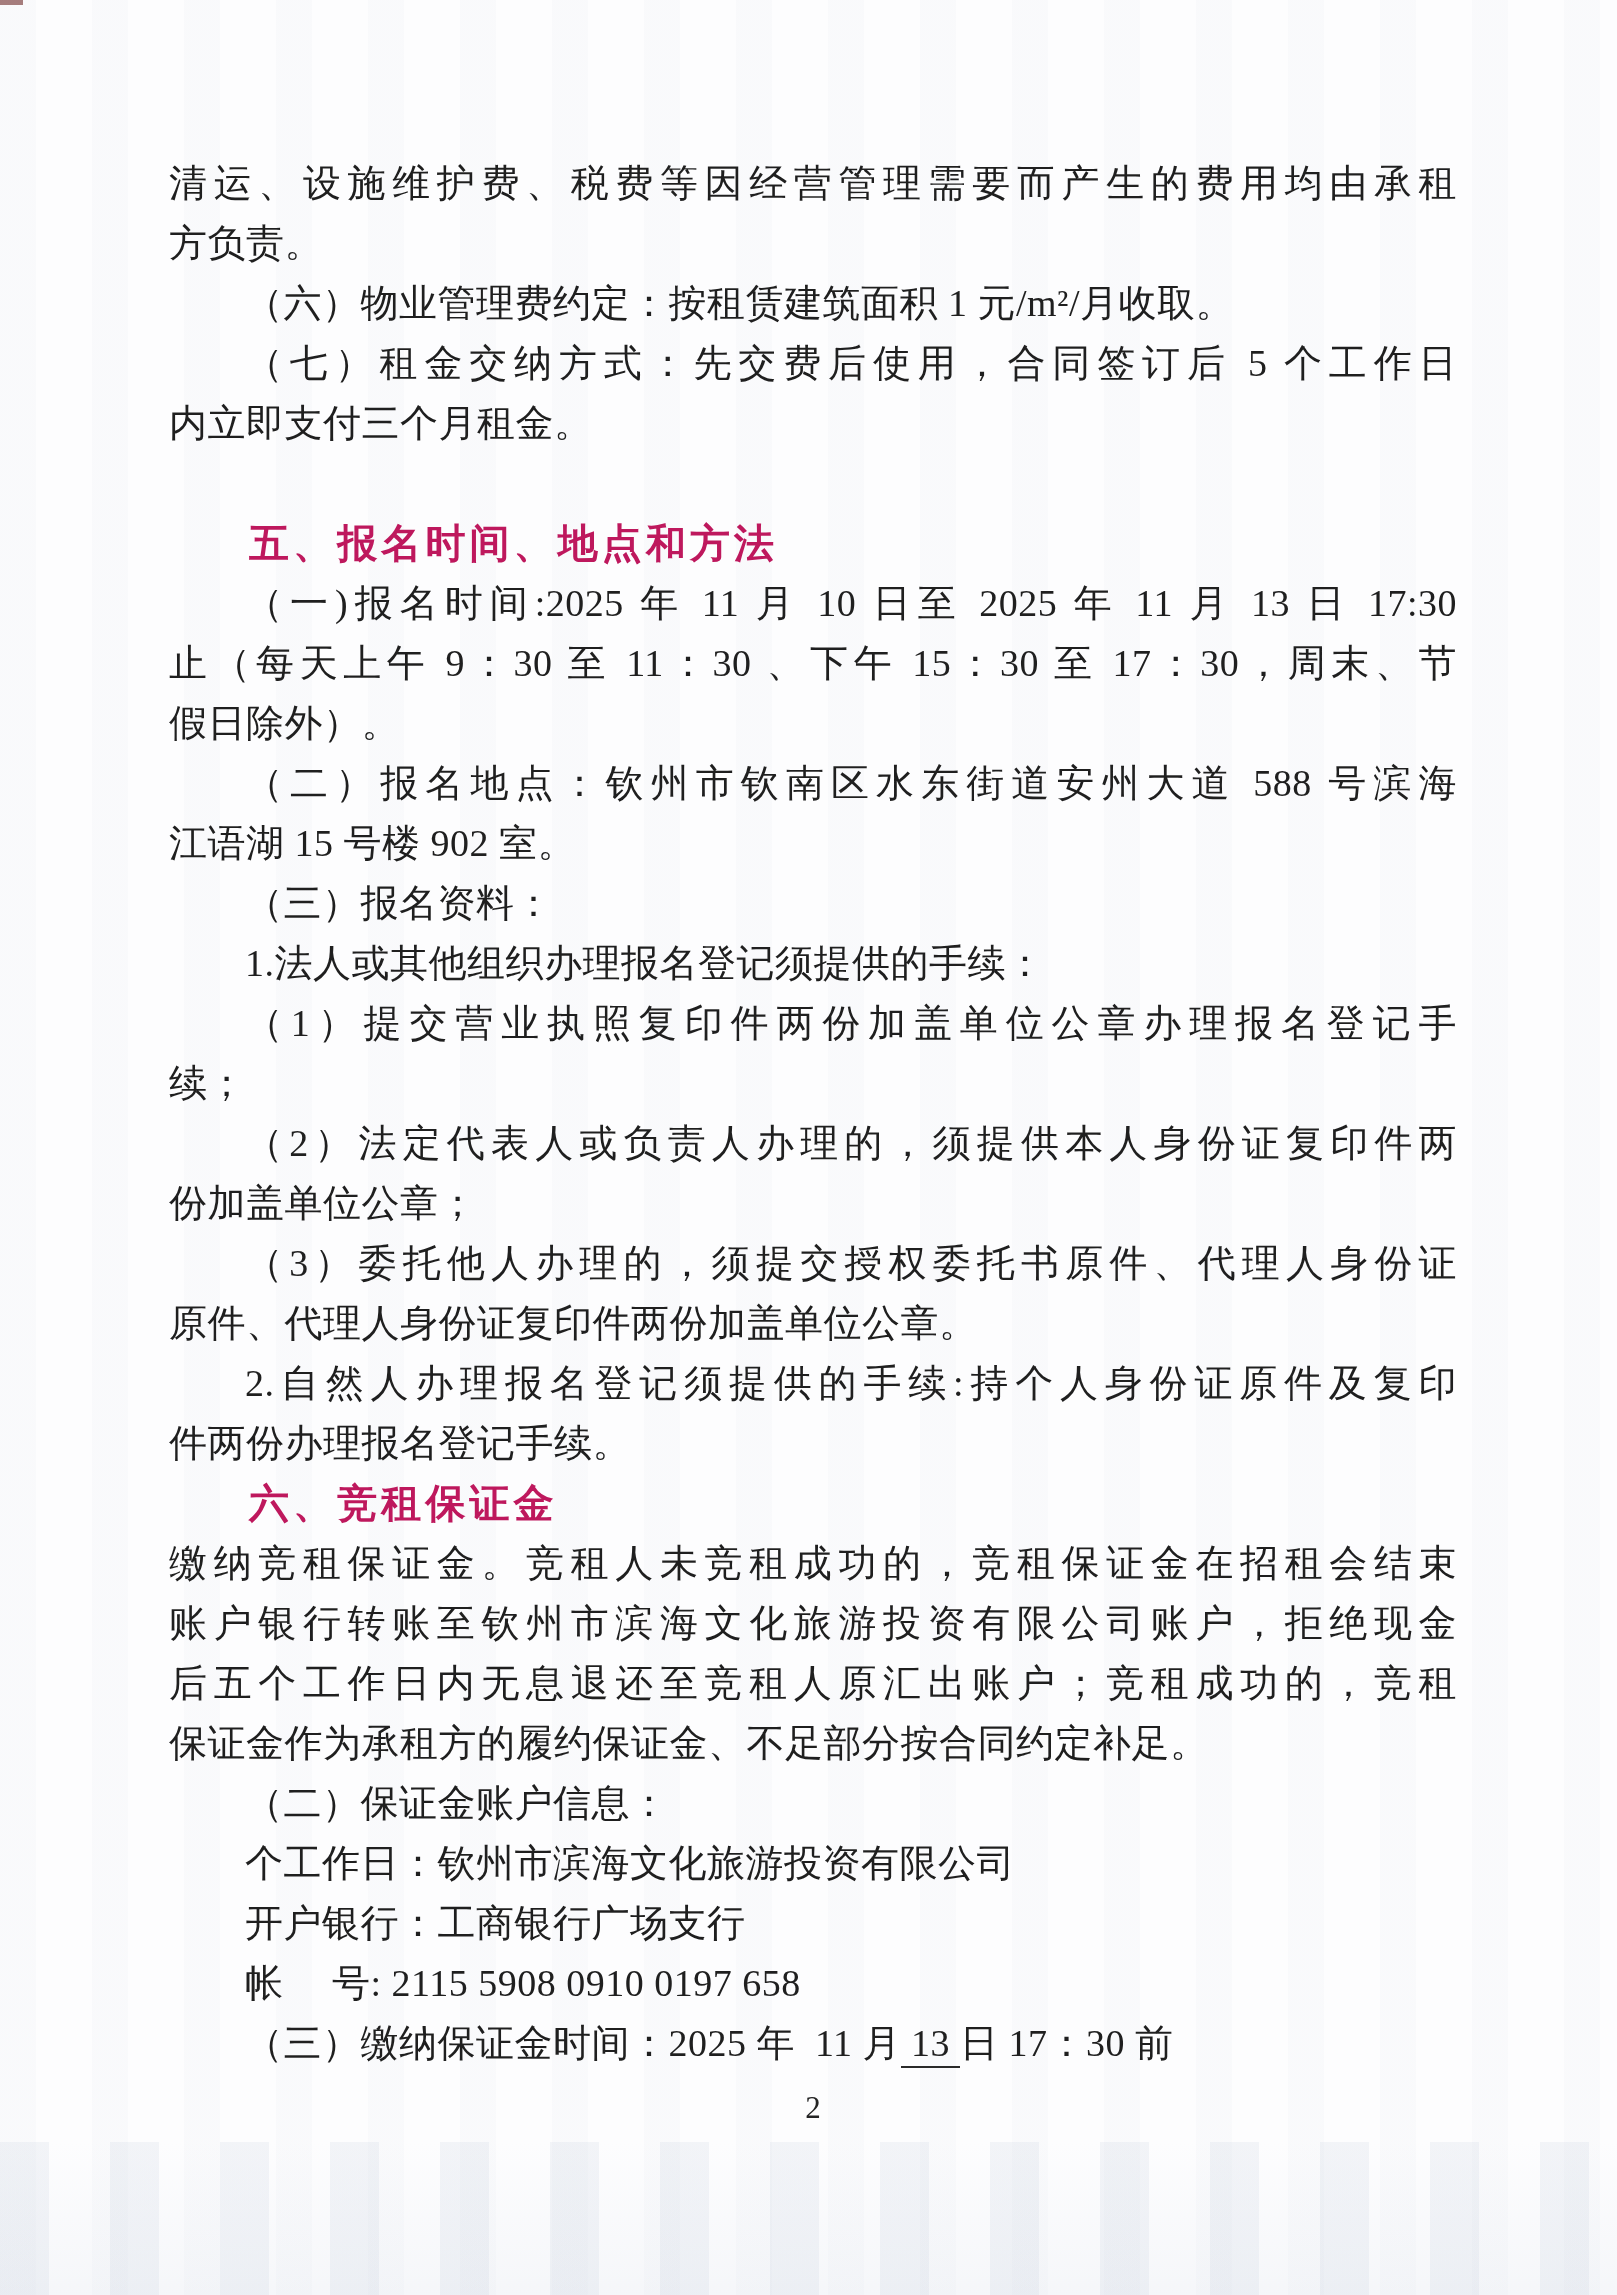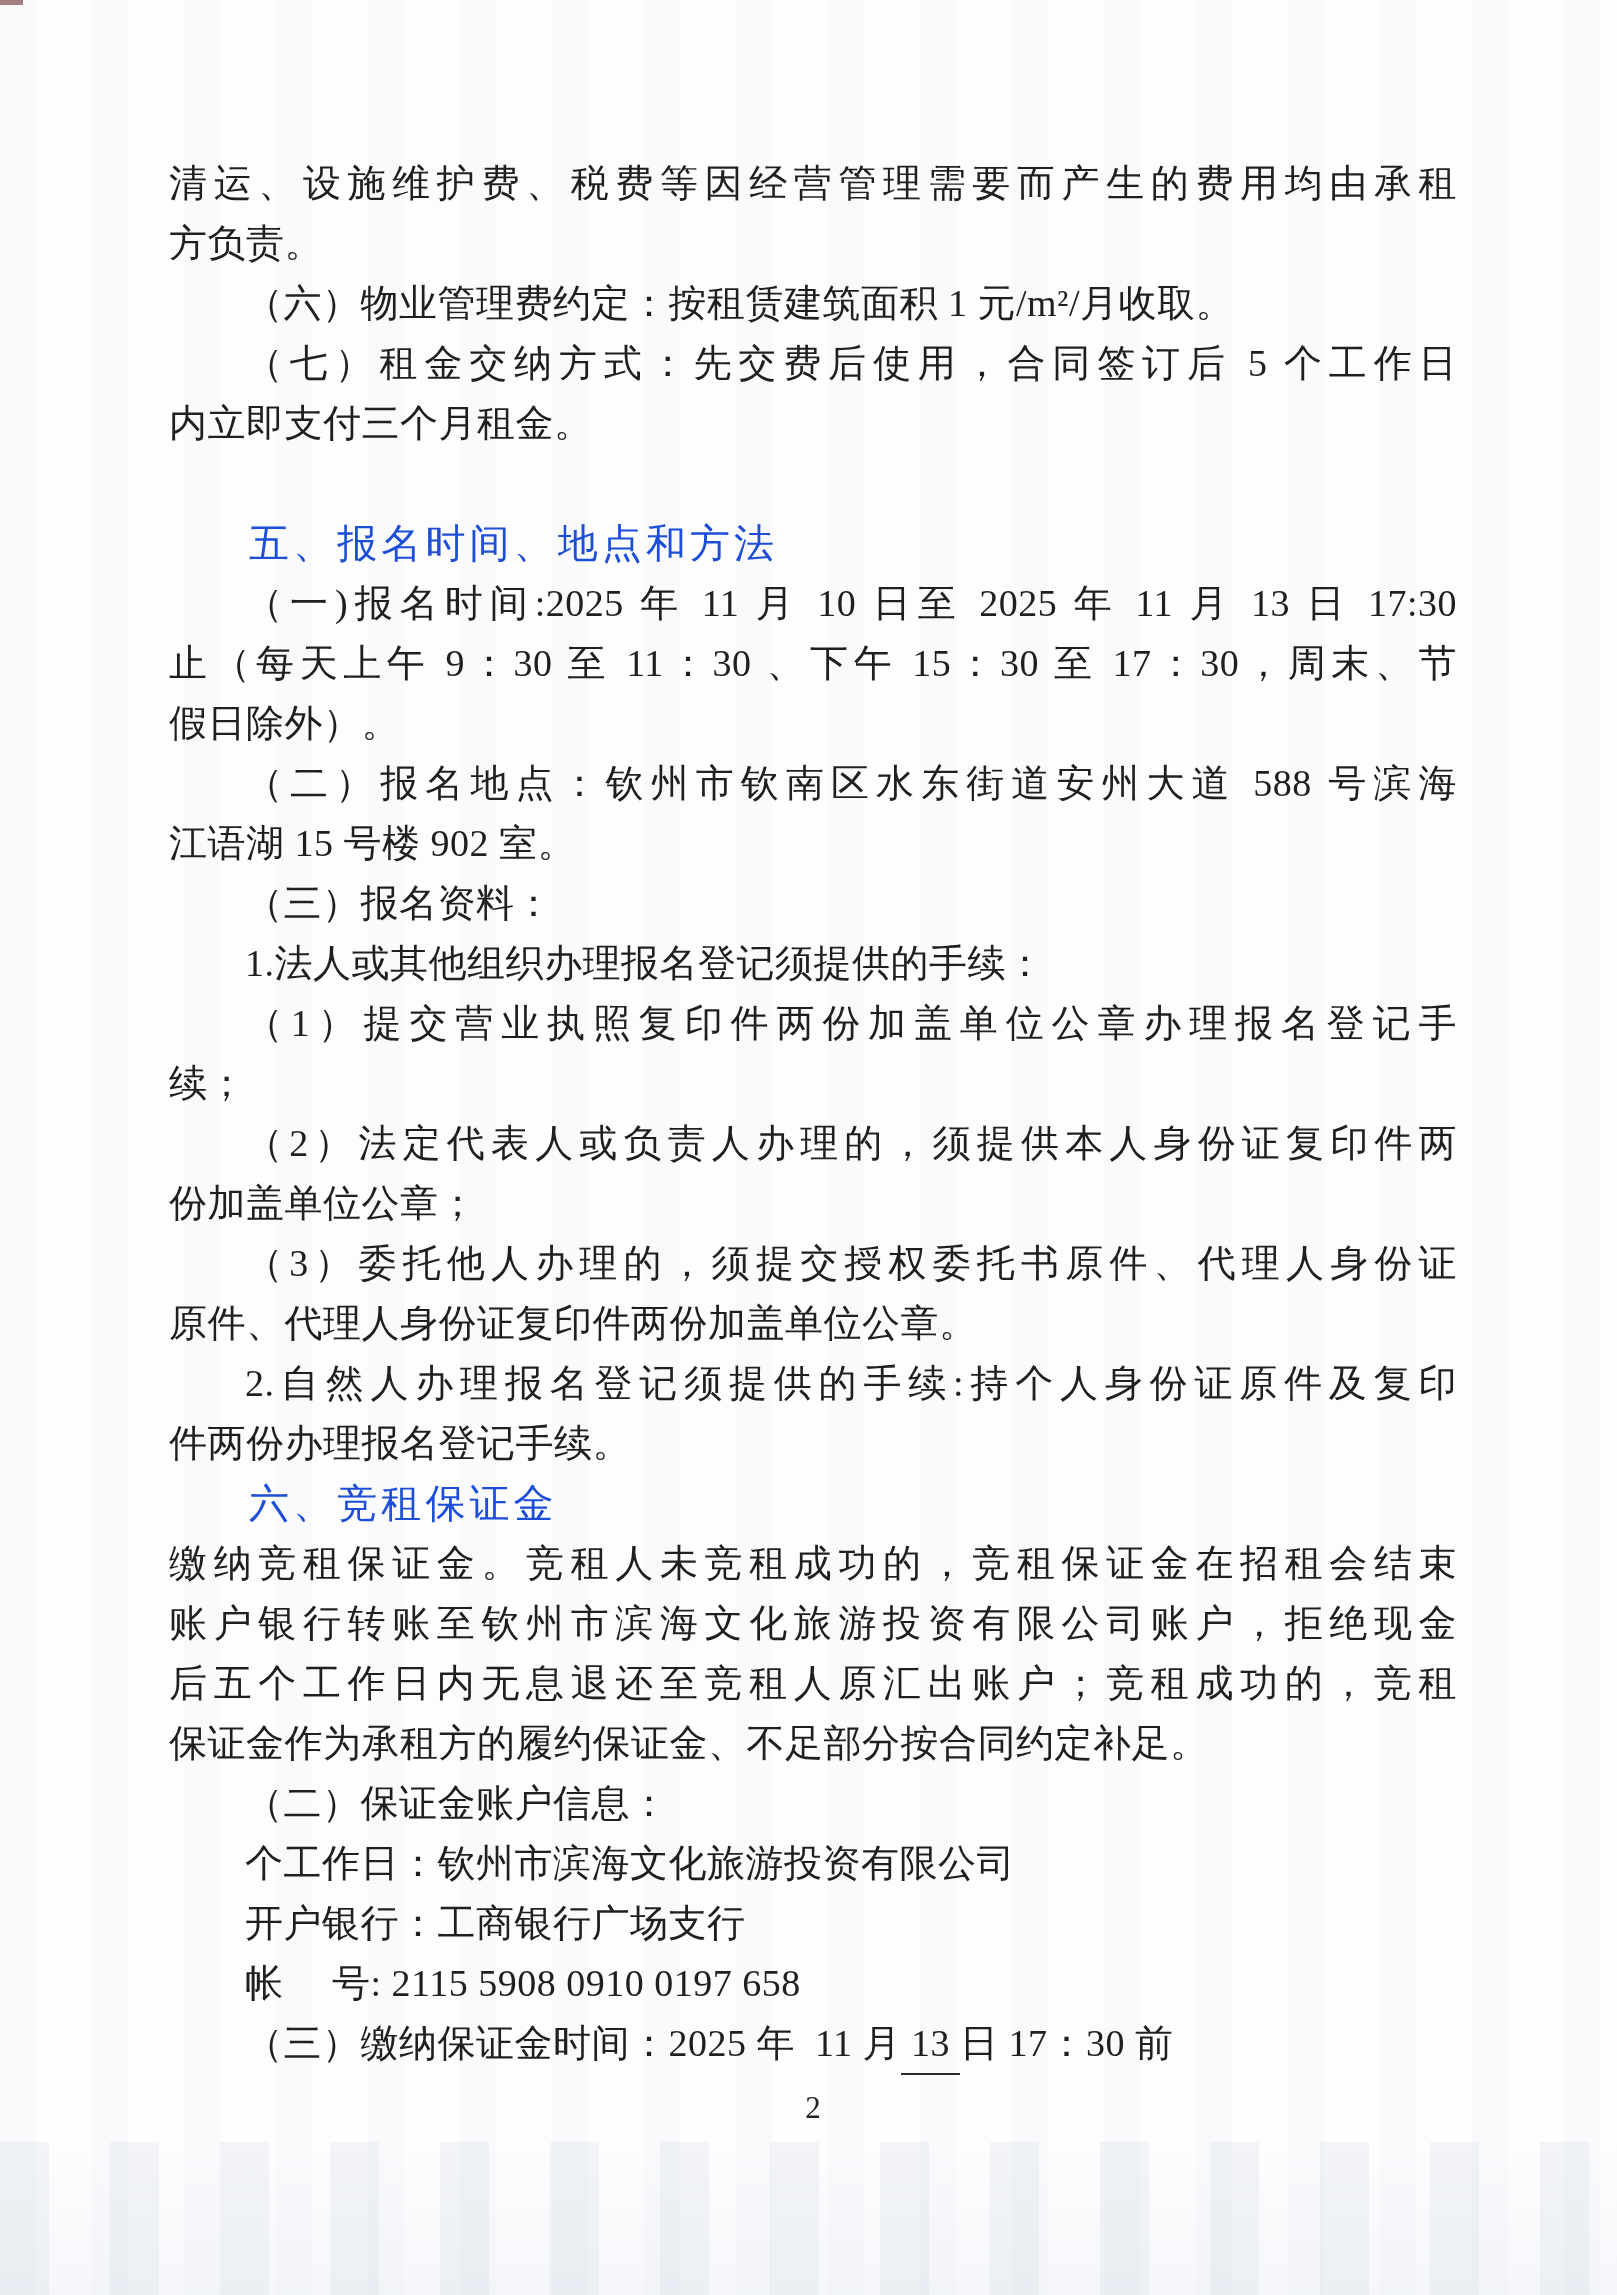--- a/index.html
+++ b/index.html
@@ -57,29 +57,29 @@
     white-space: pre-wrap;
     letter-spacing: 0.5px;
   }
   .line.indent { text-indent: 2em; }
   .line.fill {
     text-align: justify;
     text-align-last: justify;
   }
   .line.heading {
     font-family: "Liberation Sans", sans-serif;
-    font-weight: 400;
+    font-weight: 700;
     font-size: 40px;
     letter-spacing: 4.1px;
-    color: #1d4ed8;
+    color: #be185d;
   }
   .line.gap-before { margin-top: 60px; }
   .u-seg {
     border-bottom: 2.6px solid #2a2a2a;
-    padding-bottom: 9px;
+    padding-bottom: 2px;
   }
   .pagenum {
     margin-top: 14.3px;
     text-align: center;
     font-size: 31px;
     line-height: 41px;
     letter-spacing: 0;
     color: #242424;
   }
 </style>

